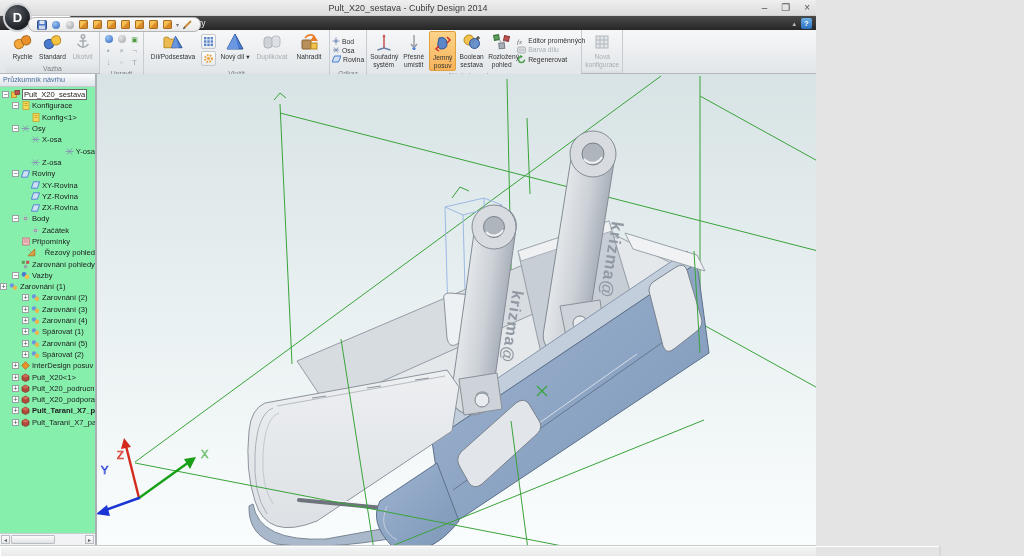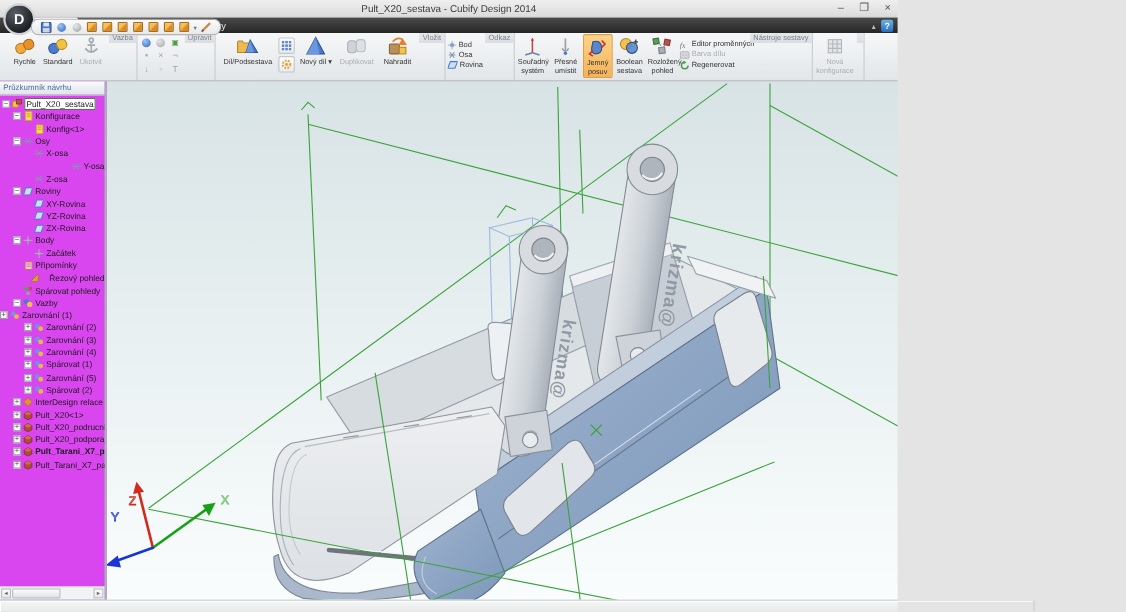--- a/index.html
+++ b/index.html
@@ -35,21 +35,21 @@
   .qcube{width:9px;height:9px;background:linear-gradient(135deg,#f6c052 40%,#d98a27 60%);
          border:1px solid #a86e1f;border-radius:1px;box-sizing:border-box;}
   .qball{width:8px;height:8px;border-radius:50%;}
   .qball.blue{background:radial-gradient(circle at 35% 30%,#9cc4f2,#2f66c2);}
   .qball.grey{background:radial-gradient(circle at 35% 30%,#e8e8e8,#9aa0a6);}
   .qdrop{font-size:6px;color:#777;}
 
   
   .ribbon{height:43px;background:linear-gradient(#f6f7f8,#e2e6e9);border-bottom:1px solid #b4b8bc;
           display:flex;align-items:stretch;padding-left:6px;}
-  .rgroup{display:flex;flex-direction:row;border-right:1px solid #c8ccd0;position:relative;}
+  .rgroup{display:flex;flex-direction:column;border-right:1px solid #c8ccd0;position:relative;}
   .rgroup-body{flex:1;display:flex;align-items:flex-start;padding:1px 2px 0 2px;gap:1px;}
   .rgroup-label{height:9px;font-size:6.8px;color:#7b8187;text-align:center;
                 background:linear-gradient(#e6e9ec,#d9dde1);line-height:9px;white-space:nowrap;padding:0 3px;}
   .rbtn{display:flex;flex-direction:column;align-items:center;justify-content:flex-start;
         width:27px;padding:1px 1px;border-radius:2px;}
   .rbtn .blabel{font-size:6.6px;line-height:1.15;color:#333;text-align:center;margin-top:1px;white-space:nowrap;}
   .rbtn.wide{width:52px;}
   .rbtn.w2{width:34px;}
   .rbtn .blabel.wrap{white-space:normal;width:100%;}
   .rbtn.disabled .blabel{color:#a9adb2;}
@@ -65,21 +65,21 @@
   .vstack{display:flex;flex-direction:column;justify-content:center;gap:1px;height:38px;}
   .vitem{display:flex;align-items:center;gap:2px;font-size:6.8px;color:#333;white-space:nowrap;}
   .vitem.disabled{color:#a9adb2;}
   .vitem svg{flex:0 0 auto;}
   .midstack{display:flex;flex-direction:column;gap:2px;justify-content:center;height:38px;}
   .sqbtn{width:15px;height:15px;border:1px solid #c3c7cb;border-radius:2px;background:linear-gradient(#fdfdfd,#e8ebee);
          display:flex;align-items:center;justify-content:center;box-sizing:border-box;}
 
   
   .main{flex:1;display:flex;min-height:0;}
-  .panel{width:97px;background:#d946ef;border-right:2px solid #aab0b6;display:flex;flex-direction:column;box-sizing:border-box;}
+  .panel{width:97px;background:#86efac;border-right:2px solid #aab0b6;display:flex;flex-direction:column;box-sizing:border-box;}
   .panel-header{height:12px;background:linear-gradient(#fafbfc,#dfe5ea);border-bottom:1px solid #c4cad0;
                 font-size:7.2px;color:#4a6f9d;line-height:12px;padding-left:3px;white-space:nowrap;overflow:hidden;}
   .tree{flex:1;overflow:hidden;padding-top:2px;position:relative;}
   .trow{height:11.3px;display:flex;align-items:center;white-space:nowrap;overflow:hidden;}
   .twisty{width:7px;height:7px;border:1px solid #9aa0a6;background:#fff;font-size:7px;line-height:5px;
           text-align:center;color:#444;flex:0 0 auto;margin-right:2px;box-sizing:border-box;}
   .twisty.none{visibility:hidden;}
   .tico{width:9px;height:9px;flex:0 0 auto;margin-right:2px;display:flex;align-items:center;justify-content:center;}
   .tlabel{font-size:7.6px;color:#1c1c1c;}
   .trow.bold .tlabel{font-weight:bold;}
@@ -600,21 +600,21 @@
           </div>
           <div class="trow" style="padding-left: 12px;">
             <span class="twisty none"></span>
             <span class="tico">
               <svg width="9" height="9" viewBox="0 0 9 9">
                 <rect x="0.8" y="0.8" width="3" height="3" fill="#5aa05a"></rect>
                 <rect x="5.2" y="0.8" width="3" height="3" fill="#c05050"></rect>
                 <rect x="3" y="5.2" width="3" height="3" fill="#9aa0a6"></rect>
               </svg>
             </span>
-            <span class="tlabel">Spárovat pohledy</span>
+            <span class="tlabel">Zarovnání pohledy</span>
           </div>
           <div class="trow" style="padding-left: 12px;">
             <span class="twisty">−</span>
             <span class="tico">
               <svg width="9" height="9" viewBox="0 0 9 9">
                 <circle cx="3" cy="3.4" r="2.4" fill="#4a7bd0"></circle>
                 <circle cx="6" cy="5.8" r="2.4" fill="#f2c14e"></circle>
               </svg>
             </span>
             <span class="tlabel">Vazby</span>
@@ -689,21 +689,21 @@
             </span>
             <span class="tlabel">Spárovat (2)</span>
           </div>
           <div class="trow" style="padding-left: 12px;">
             <span class="twisty">+</span>
             <span class="tico">
               <svg width="9" height="9" viewBox="0 0 9 9">
                 <polygon points="4.5,0.6 8.4,4.5 4.5,8.4 0.6,4.5" fill="#e8912c" stroke="#a86e1f" stroke-width="0.7"></polygon>
               </svg>
             </span>
-            <span class="tlabel">InterDesign relace</span>
+            <span class="tlabel">InterDesign posuv</span>
           </div>
           <div class="trow" style="padding-left: 12px;">
             <span class="twisty">+</span>
             <span class="tico">
               <svg width="9" height="9" viewBox="0 0 9 9">
                 <polygon points="1,3 4.5,1 8,3 8,6.8 4.5,8.6 1,6.8" fill="#b04a3a" stroke="#7c3024" stroke-width="0.7"></polygon>
                 <polygon points="1,3 4.5,1 8,3 4.5,4.8" fill="#cf6a55"></polygon>
               </svg>
             </span>
             <span class="tlabel">Pult_X20&lt;1&gt;</span>

